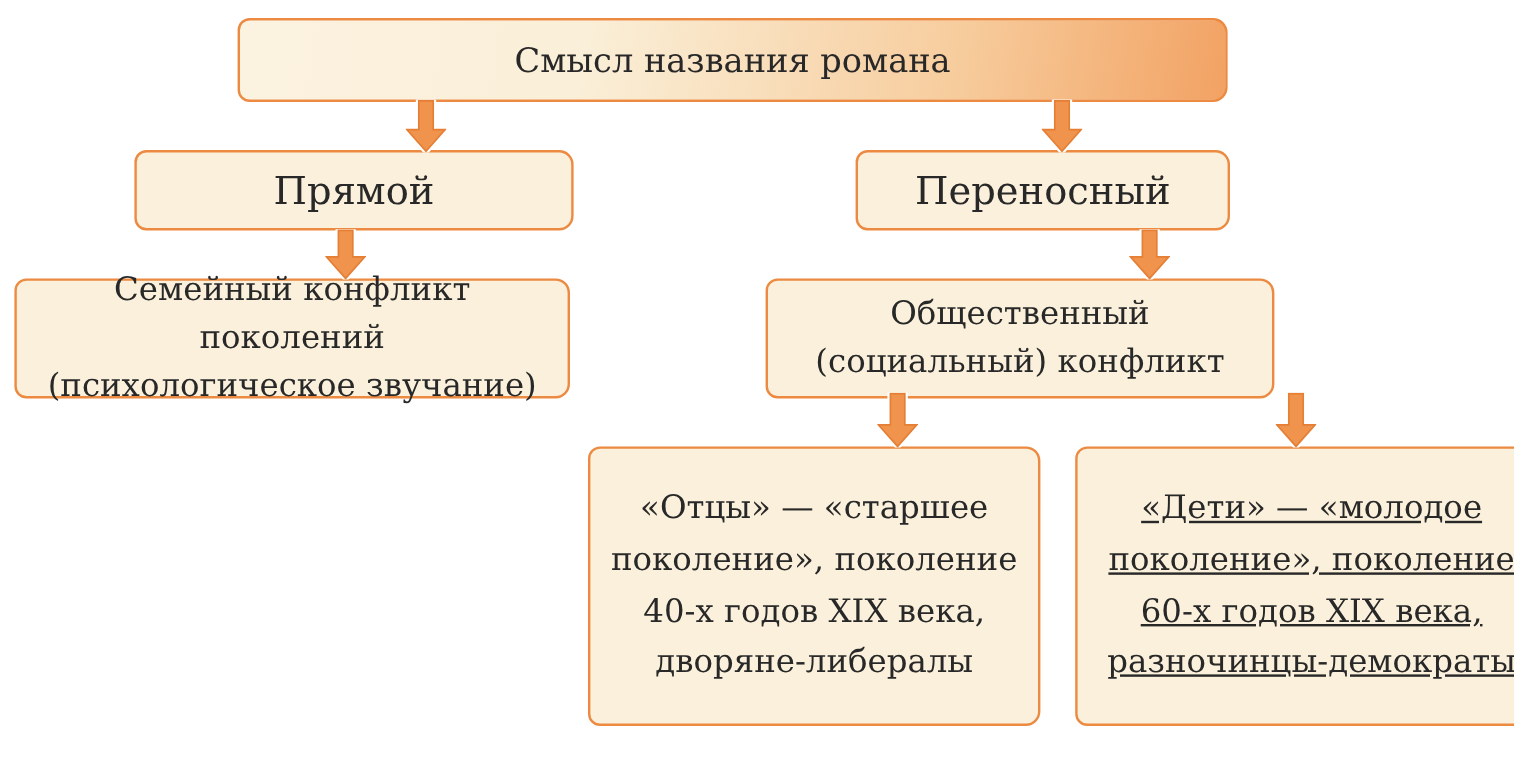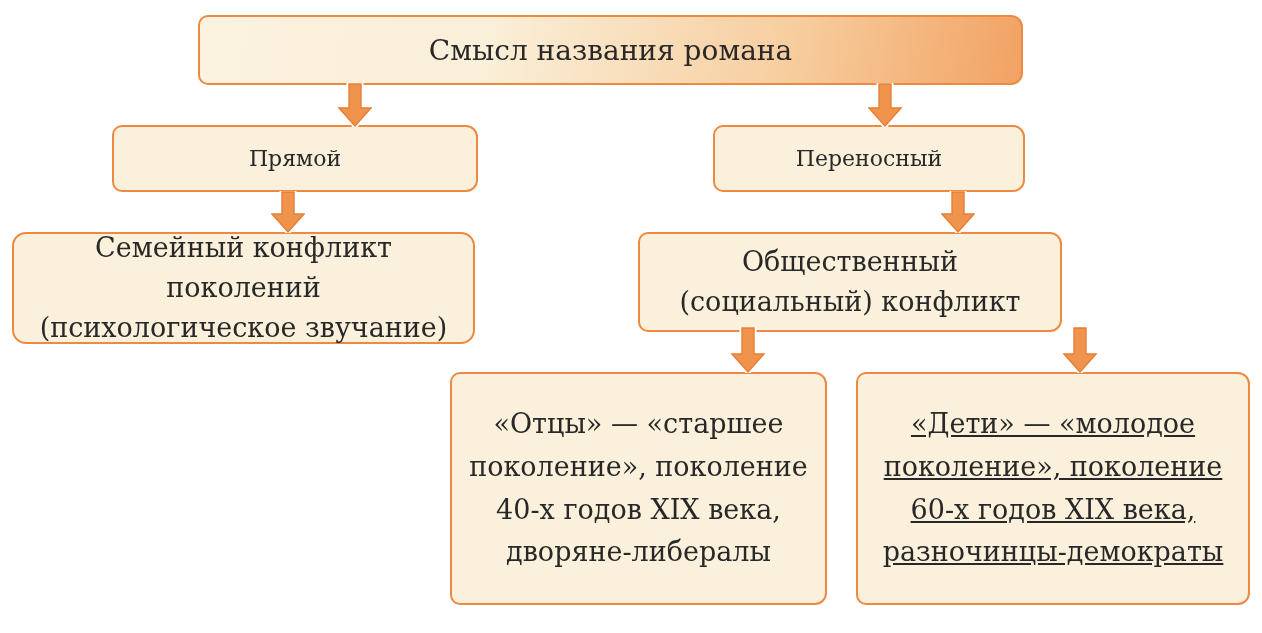--- a/index.html
+++ b/index.html
@@ -33,42 +33,42 @@
     content:"";position:absolute;z-index:-1;
     left:-7px;bottom:-14px;width:52px;height:20px;
     background:#F5AF7D;
     border-radius:0 0 12px 90%;
     transform:rotate(3deg);
   }
   .node-root{
     background:linear-gradient(100deg,#FBF2E0 0%,#FAEFD8 35%,#F7CD9E 72%,#F2A263 100%);
     font-size:28px;
   }
-  .node-l2{font-size:22px;}
+  .node-l2{font-size:32px;}
   .node-l3{font-size:27px;line-height:1.48;}
-  .node-l4{font-size:27px;line-height:1.58;padding:8px 10px;}
+  .node-l4{font-size:27px;line-height:1.58;padding:8px 10px;margin-left:40px;}
   .arrow{position:absolute;z-index:2;}
 </style>
 </head>
 <body>
 
 <div class="stage">
 
   <div class="node node-root" style="left:198px;top:15px;width:825px;height:70px;">
     <span>Смысл названия романа</span>
   </div>
 
   <div class="node node-l2" style="left:112px;top:125px;width:366px;height:67px;">
     <span>Прямой</span>
   </div>
   <div class="node node-l2" style="left:713px;top:125px;width:312px;height:67px;">
     <span>Переносный</span>
   </div>
 
-  <div class="node node-l3" style="left:12px;top:232px;width:463px;height:112px;border-radius:14px;">
+  <div class="node node-l3" style="left:12px;top:232px;width:463px;height:100px;">
     <span>Семейный конфликт поколений (психологическое звучание)</span>
   </div>
   <div class="node node-l3" style="left:638px;top:232px;width:424px;height:100px;">
     <span>Общественный (социальный) конфликт</span>
   </div>
 
   <div class="node node-l4" style="left:450px;top:372px;width:377px;height:233px;">
     <span>«Отцы» — «старшее поколение», поколение 40-х годов XIX века, дворяне-либералы</span>
   </div>
   <div class="node node-l4" style="left:856px;top:372px;width:394px;height:233px;text-decoration:underline;">

